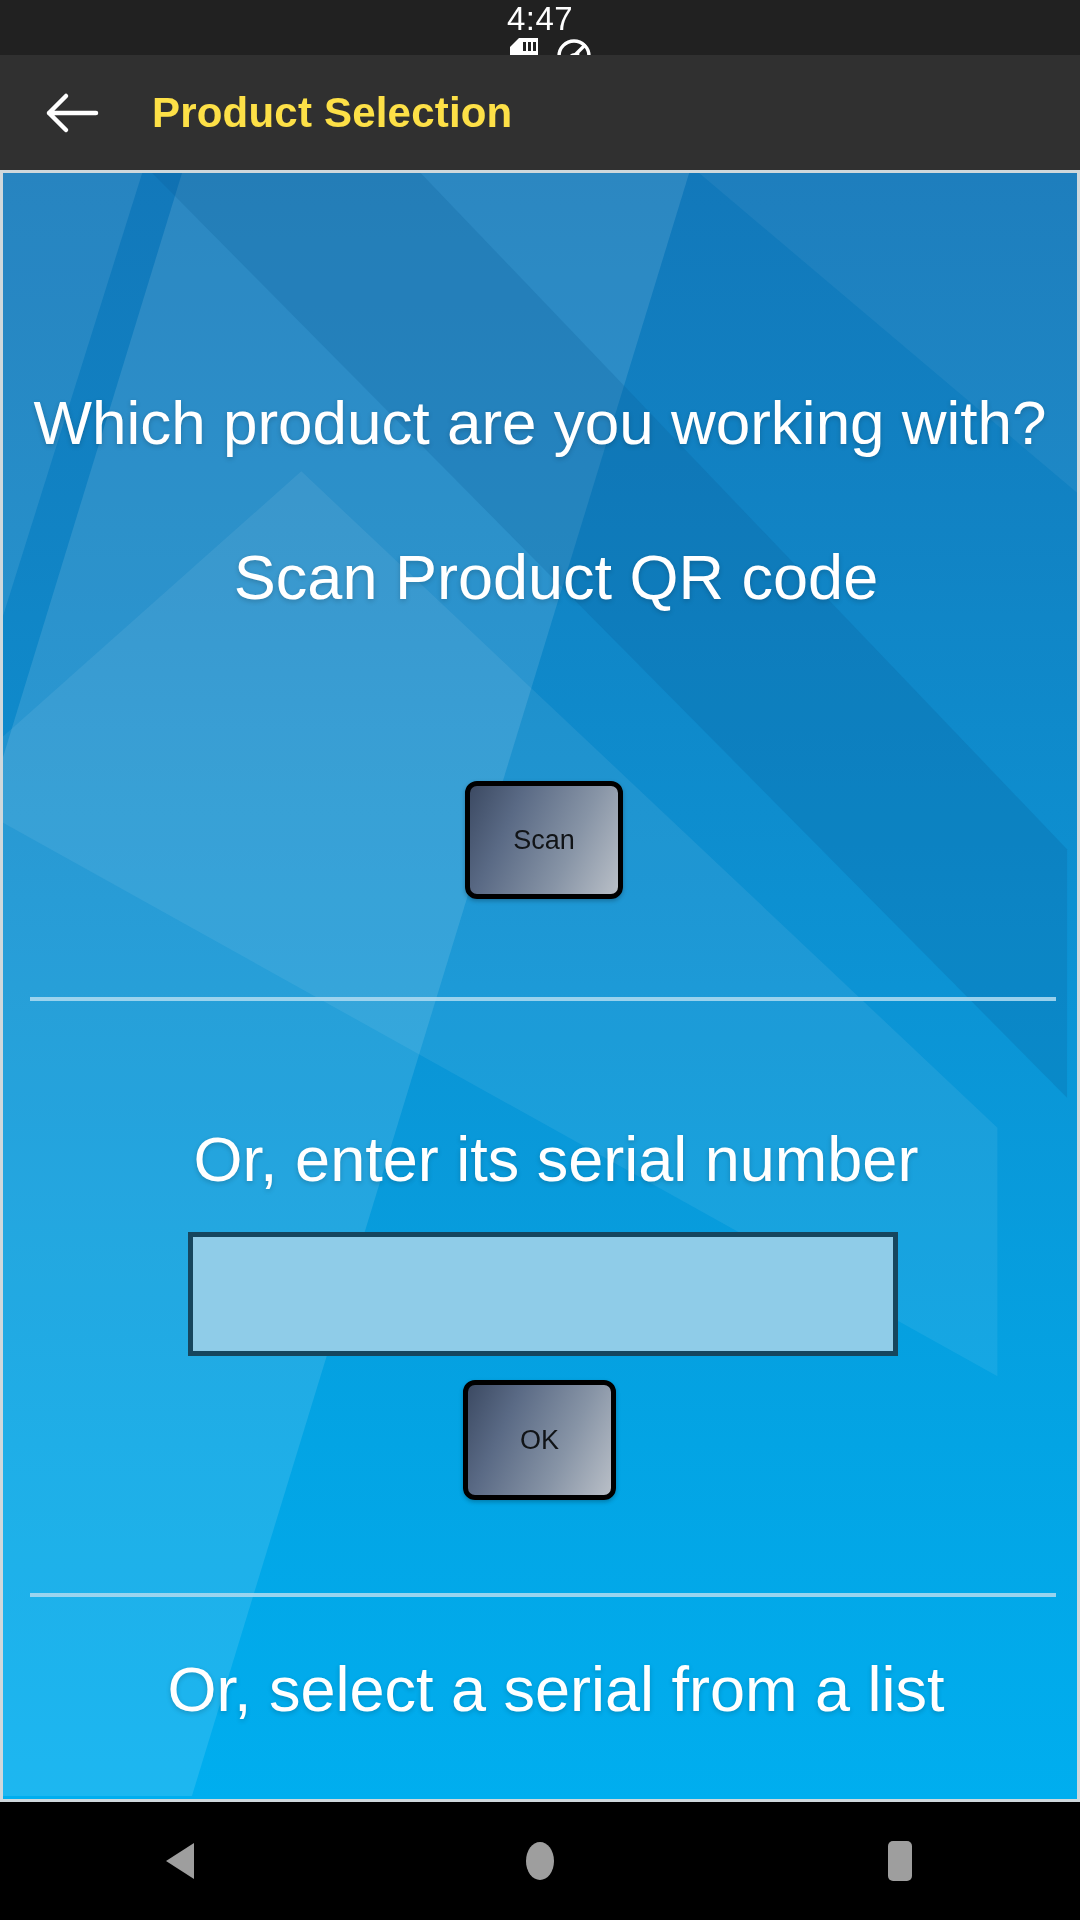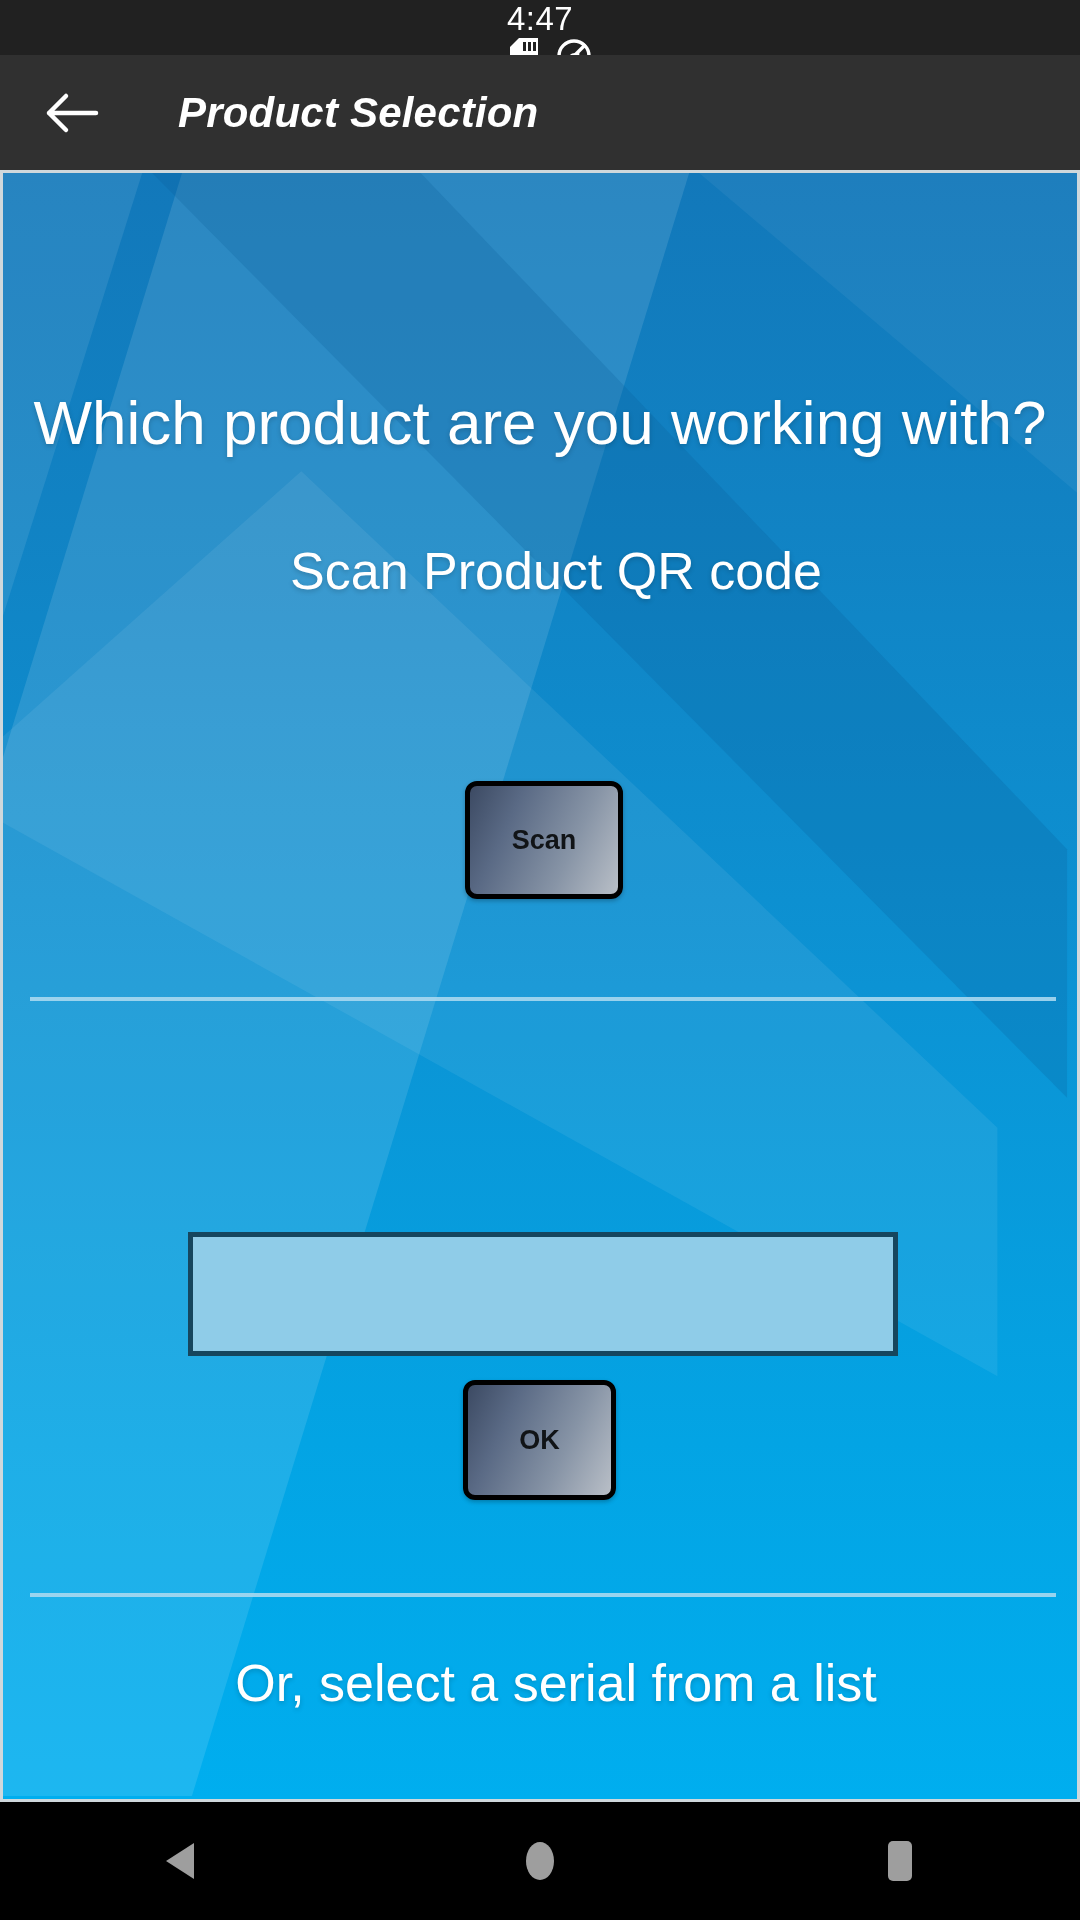--- a/index.html
+++ b/index.html
@@ -43,26 +43,25 @@
     width:1080px; height:115px;
     background:#303030;
     display:flex; align-items:center;
   }
   #back-button {
     width:96px; height:96px; margin-left:24px;
     display:flex; align-items:center; justify-content:center;
     cursor:pointer;
   }
   #app-bar-title {
-    color:#ffffff;
+    color:#fde047;
     font-size:42px;
     font-weight:bold;
-    margin-left:58px;
+    margin-left:32px;
     letter-spacing:0.2px;
-    font-style:italic;
   }
 
   
   #content {
     position:absolute; left:0; top:170px;
     width:1080px; height:1632px;
     border:3px solid #cfd8dc;
     background:linear-gradient(180deg,
         #1278ba 0%,
         #1183c4 22%,
@@ -84,39 +83,38 @@
   .headline {
     color:#ffffff;
     font-size:62px;
     text-align:center;
     text-shadow:0 2px 5px rgba(0,0,0,.18);
     line-height:1.1;
     white-space:nowrap;
   }
   .section-title {
     color:#ffffff;
-    font-size:52px;
+    font-size:63px;
     text-align:center;
     text-shadow:0 2px 5px rgba(0,0,0,.18);
     white-space:nowrap;
     padding-left:32px;
   }
 
   
   .btn {
     border:5px solid #000000;
     border-radius:12px;
     background:linear-gradient(115deg, #3c4a63 0%, #5a6a85 28%, #8794a6 66%, #b9bfc7 100%);
     color:#111417;
     font-size:27px;
     display:flex; align-items:center; justify-content:center;
     cursor:pointer;
     box-shadow:0 2px 4px rgba(0,0,0,.25);
     font-family:"Liberation Sans", sans-serif;
-    font-weight:bold;
   }
 
   #scan-button { position:absolute; left:462px; top:608px; width:158px; height:118px; }
 
   .divider {
     position:absolute; left:27px; width:1026px; height:4px;
     background:#a8d8ef; opacity:.9;
   }
   #divider-1 { top:824px; }
   #divider-2 { top:1420px; }
@@ -222,20 +220,21 @@
     <div id="content-inner">
 
       <div class="headline" id="headline-main">Which product are you working with?</div>
 
       <div class="section-title" id="qr-label">Scan Product QR code</div>
 
       <div class="btn" id="scan-button">Scan</div>
 
       <div class="divider" id="divider-1"></div>
 
+      <div class="section-title" id="serial-label">Or, enter its serial number</div>
 
       <input id="serial-input" type="text" placeholder="" value="" style="">
 
       <div class="btn" id="ok-button">OK</div>
 
       <div class="divider" id="divider-2"></div>
 
       <div class="section-title" id="list-label">Or, select a serial from a list</div>
 
     </div>

